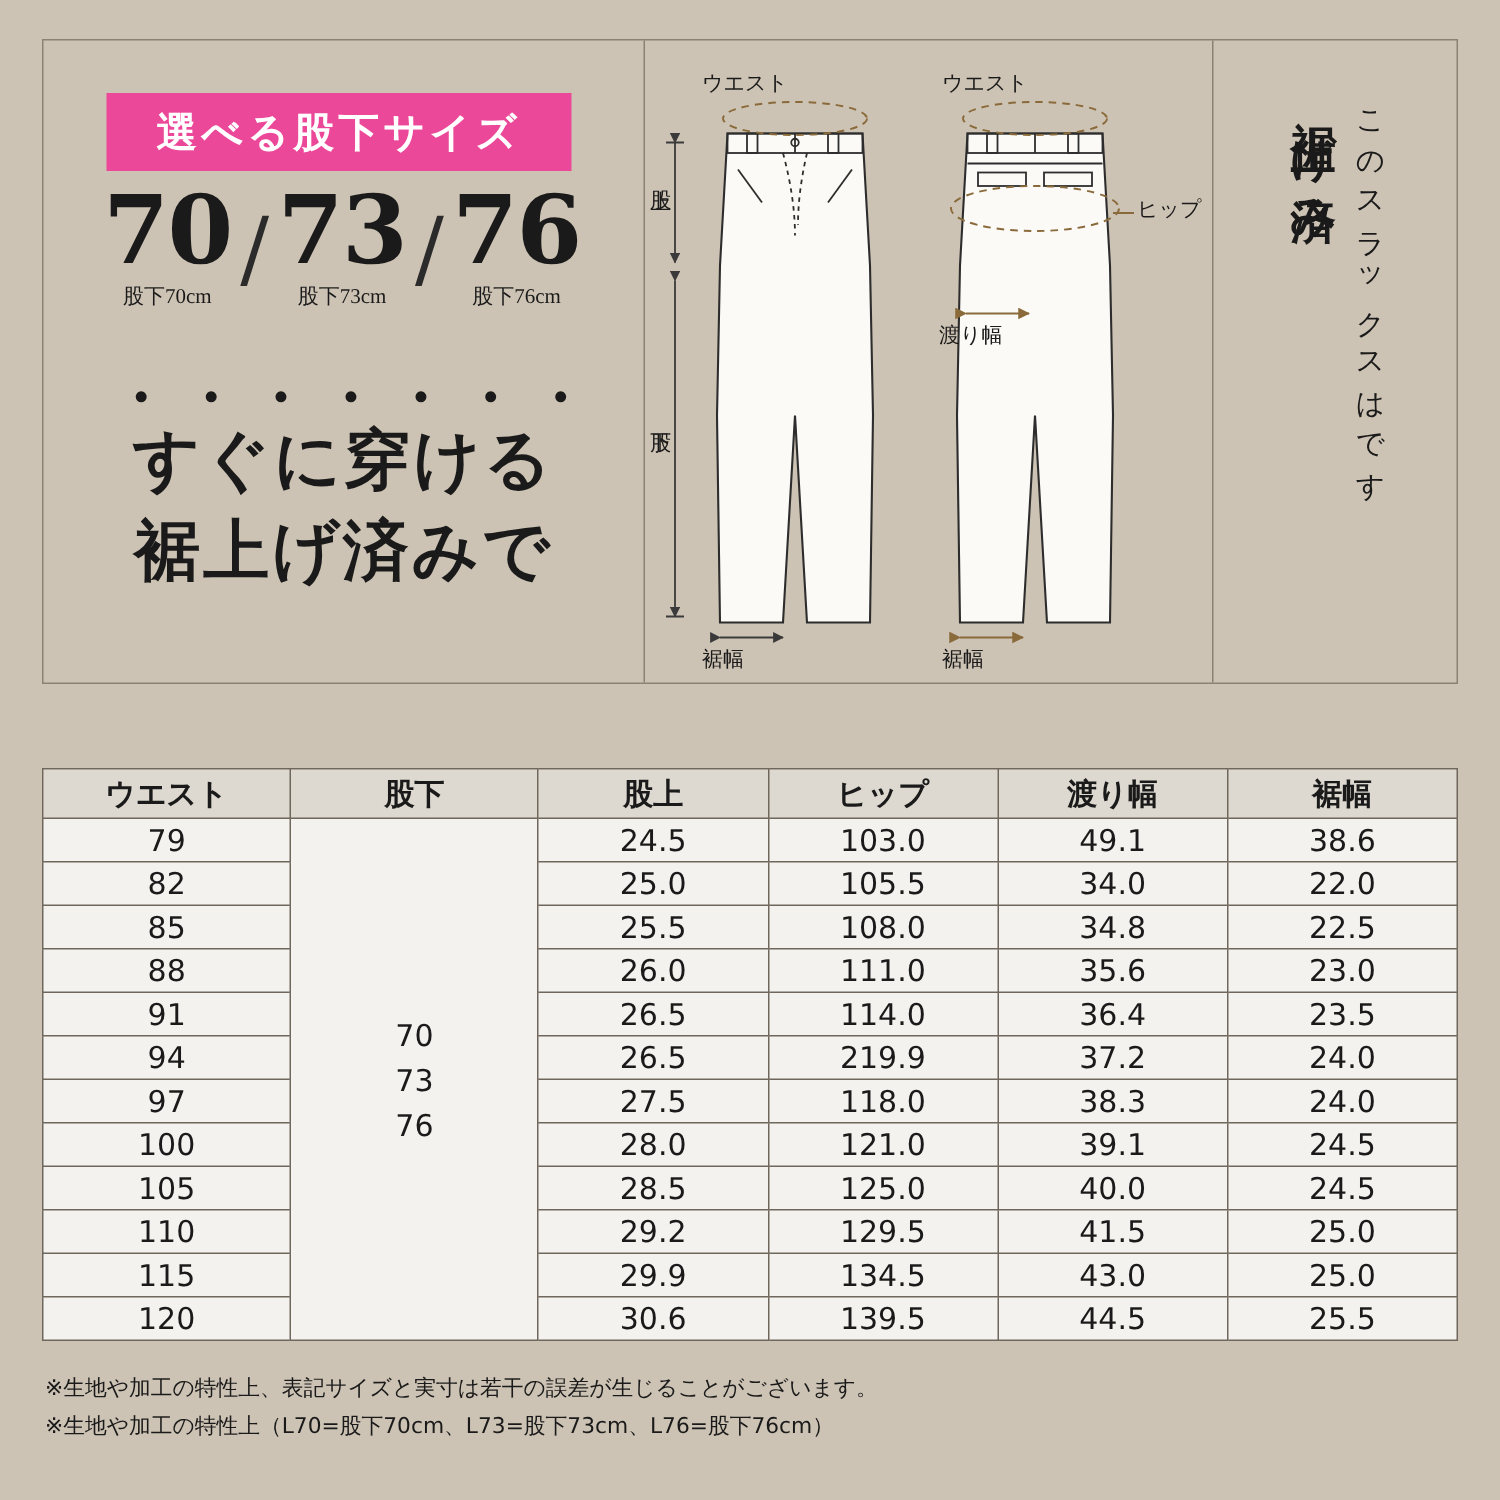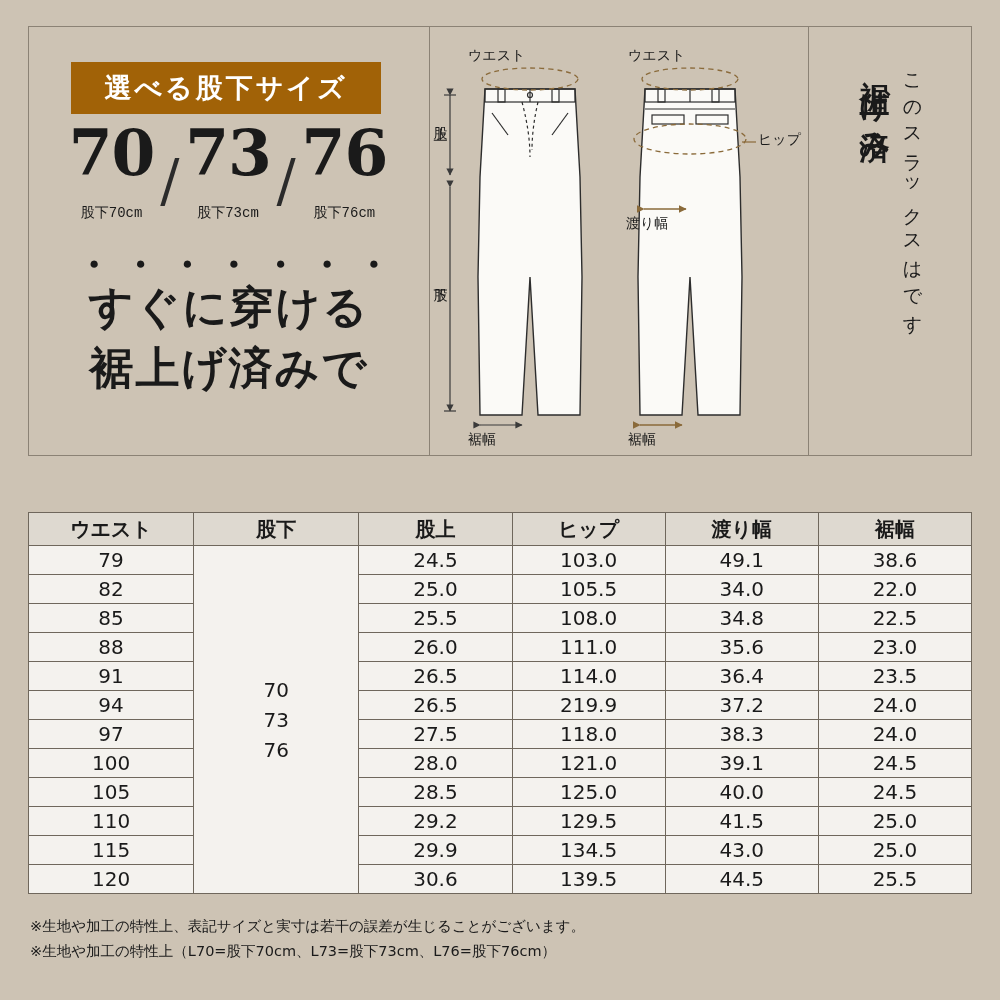--- a/index.html
+++ b/index.html
@@ -19,35 +19,35 @@
     border:1px solid #8b8275;
     display:flex;
   }
   .col-left { width:400px; position:relative; }
   .col-mid  { width:380px; position:relative; border-left:1px solid #8b8275; border-right:1px solid #8b8275; }
   .col-right{ flex:1; position:relative; }
 
   
   .banner {
     position:absolute; left:42px; top:35px; width:310px; height:52px;
-    background:#a16207; color:#fff;
+    background:#ec4899; color:#fff;
     display:flex; align-items:center; justify-content:center;
     font-family:Liberation Mono, monospace;
     font-size:27px; letter-spacing:3px; font-weight:700;
   }
   .sizes-row {
     position:absolute; left:34px; top:95px; width:330px;
     display:flex; align-items:flex-end; justify-content:space-between;
   }
   .size-cell { text-align:center; width:100px; position:relative; }
   .size-num {
     font-family:"DejaVu Serif", serif;
     font-size:63px; font-weight:700; line-height:1; letter-spacing:-1px;
   }
-  .size-sub { font-size:14px; margin-top:19px; font-family:Liberation Mono, monospace; }
+  .size-sub { font-size:14px; margin-top:4px; font-family:Liberation Serif, serif; }
   .slash {
     font-family:"DejaVu Serif", serif;
     font-size:57px; font-weight:300; line-height:1; color:#2b2b2b;
     transform:translateY(-12px);
   }
   .dots {
     position:absolute; left:60px; top:228px; width:290px;
     display:flex; justify-content:space-between;
   }
   .dots span { font-size:17px; line-height:1; }

